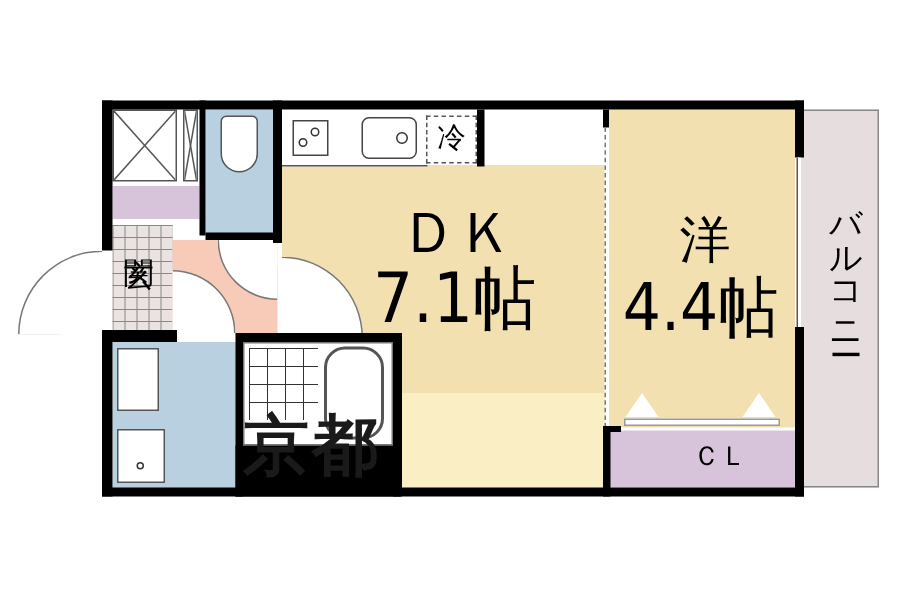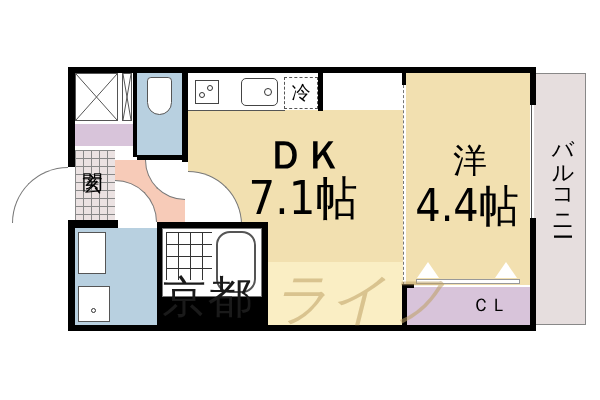--- a/index.html
+++ b/index.html
@@ -2,21 +2,21 @@
 <html><head>
 <meta charset="utf-8">
 <style>
   html,body{margin:0;padding:0;background:#ffffff;}
   body{width:600px;height:400px;position:relative;overflow:hidden;font-family:"DejaVu Sans",sans-serif;}
   .abs{position:absolute;box-sizing:border-box;}
   .wall{position:absolute;background:#000;}
   .lbl{position:absolute;color:#000;text-align:center;line-height:1;white-space:nowrap;}
   .tile{background-image:linear-gradient(#333 1px,transparent 1px),linear-gradient(90deg,#333 1px,transparent 1px);background-size:12px 12px;}
   .tile-light{background-image:linear-gradient(#888 1px,transparent 1px),linear-gradient(90deg,#888 1px,transparent 1px);background-size:8px 8px;}
-  .wm{position:absolute;font-weight:normal;font-style:italic;white-space:nowrap;}
+  .wm{position:absolute;font-weight:bold;font-style:italic;white-space:nowrap;}
 </style>
 </head>
 <body>
 
 <div class="abs" style="left:0;top:0;width:600px;height:400px;">
 
   <div class="abs" style="left:533px;top:73px;width:53px;height:252px;background:#e6dede;border:1px solid #888;"></div>
   <div class="lbl" style="left:544px;top:125px;width:30px;font-size:22px;writing-mode:vertical-rl;">バルコニー</div>
 
   <div class="abs" style="left:188px;top:110px;width:215px;height:215px;background:#f2e0b0;"></div>
@@ -25,34 +25,34 @@
   <div class="abs" style="left:188px;top:73px;width:97px;height:38px;background:#fff;border-bottom:1px solid #555;"></div>
   <div class="abs" style="left:195px;top:80px;width:24px;height:24px;border:1px solid #444;background:#fff;">
     <div class="abs" style="left:3px;top:11px;width:6px;height:6px;border:1px solid #333;border-radius:50%;"></div>
     <div class="abs" style="left:11px;top:4px;width:6px;height:6px;border:1px solid #333;border-radius:50%;"></div>
   </div>
   <div class="abs" style="left:241px;top:78px;width:37px;height:28px;border:1px solid #444;border-radius:5px;background:#fff;">
     <div class="abs" style="left:22px;top:9px;width:8px;height:8px;border:1px solid #333;border-radius:50%;"></div>
   </div>
   <div class="abs" style="left:284px;top:77px;width:34px;height:32px;border:1px dashed #555;background:#fff;"></div>
   <div class="lbl" style="left:286px;top:83px;width:30px;font-size:19px;">冷</div>
-  <div class="lbl" style="left:230px;top:136px;width:150px;font-size:38px;font-weight:bold;">ＤＫ</div>
+  <div class="lbl" style="left:230px;top:136px;width:150px;font-size:38px;">ＤＫ</div>
   <div class="lbl" style="left:228px;top:178px;width:150px;font-size:42px;transform:scaleY(1.1);">7.1帖</div>
 
   <div class="abs" style="left:188px;top:171px;width:54px;height:54px;background:#fff;border-top:1px solid #777;border-right:1px solid #777;border-top-right-radius:54px;"></div>
 
   <div class="abs" style="left:406px;top:73px;width:124px;height:212px;background:#f2e0b0;"></div>
   <div class="lbl" style="left:430px;top:143px;width:80px;font-size:34px;">洋</div>
   <div class="lbl" style="left:400px;top:186px;width:134px;font-size:40px;transform:scaleY(1.1);">4.4帖</div>
   <div class="abs" style="left:417px;top:262px;width:0;height:0;border-left:11px solid transparent;border-right:11px solid transparent;border-bottom:16px solid #fff;"></div>
   <div class="abs" style="left:495px;top:262px;width:0;height:0;border-left:11px solid transparent;border-right:11px solid transparent;border-bottom:16px solid #fff;"></div>
   <div class="abs" style="left:416px;top:279px;width:104px;height:5px;background:#fff;border:1px solid #999;"></div>
 
   <div class="abs" style="left:406px;top:287px;width:124px;height:38px;background:#d8c4da;"></div>
-  <div class="lbl" style="left:450px;top:296px;width:80px;font-size:18px;">ＣＬ</div>
+  <div class="lbl" style="left:440px;top:296px;width:80px;font-size:18px;">ＣＬ</div>
 
   <div class="abs" style="left:75px;top:73px;width:43px;height:48px;background:#fff;border:1px solid #555;">
     <svg width="41" height="46" style="position:absolute;left:0;top:0;">
         <line x1="0" y1="0" x2="41" y2="46" stroke="#555" stroke-width="1"></line>
         <line x1="41" y1="0" x2="0" y2="46" stroke="#555" stroke-width="1"></line>
       </svg>
   </div>
   <div class="abs" style="left:122px;top:73px;width:10px;height:48px;background:#fff;border:1px solid #555;">
     <svg width="8" height="46" style="position:absolute;left:0;top:0;">
         <line x1="0" y1="0" x2="8" y2="46" stroke="#555"></line>
@@ -99,14 +99,13 @@
   <div class="abs" style="left:403px;top:85px;width:2px;height:200px;border-left:1px dashed #777;"></div>
   <div class="wall" style="left:402px;top:285px;width:5px;height:46px;"></div>
   <div class="wall" style="left:402px;top:284px;width:12px;height:4px;"></div>
   <div class="wall" style="left:68px;top:220px;width:50px;height:8px;"></div>
   <div class="wall" style="left:157px;top:222px;width:110px;height:6px;"></div>
   <div class="wall" style="left:262px;top:222px;width:6px;height:109px;"></div>
   <div class="wall" style="left:157px;top:228px;width:5px;height:103px;"></div>
   <div class="wall" style="left:157px;top:297px;width:110px;height:34px;"></div>
 
   <div class="wm" style="left:162px;top:268px;font-size:44px;color:#1a1a1a;font-style:normal;letter-spacing:2px;">京都</div>
-  <div class="wm" style="left:272px;top:262px;font-size:56px;color:rgba(190,160,100,0.55);">ライフ</div>
 </div>
 
 </body></html>

